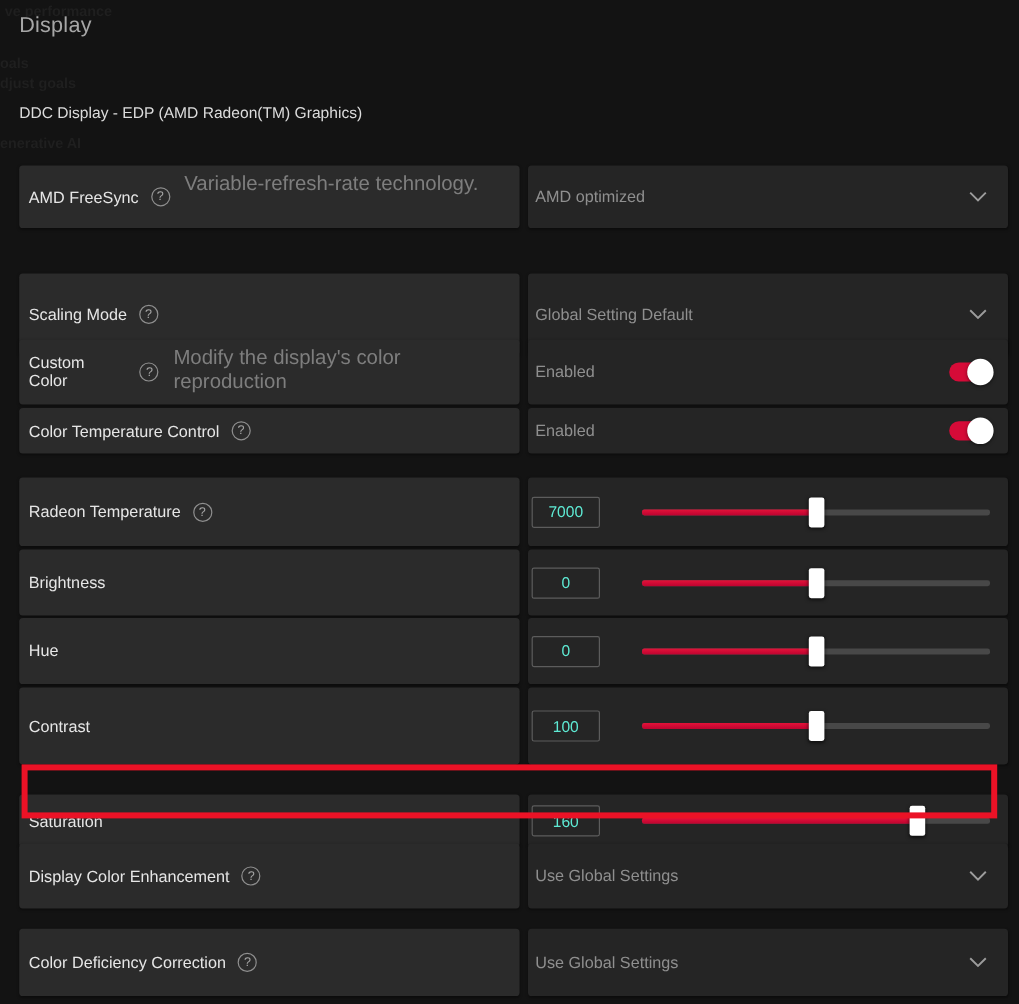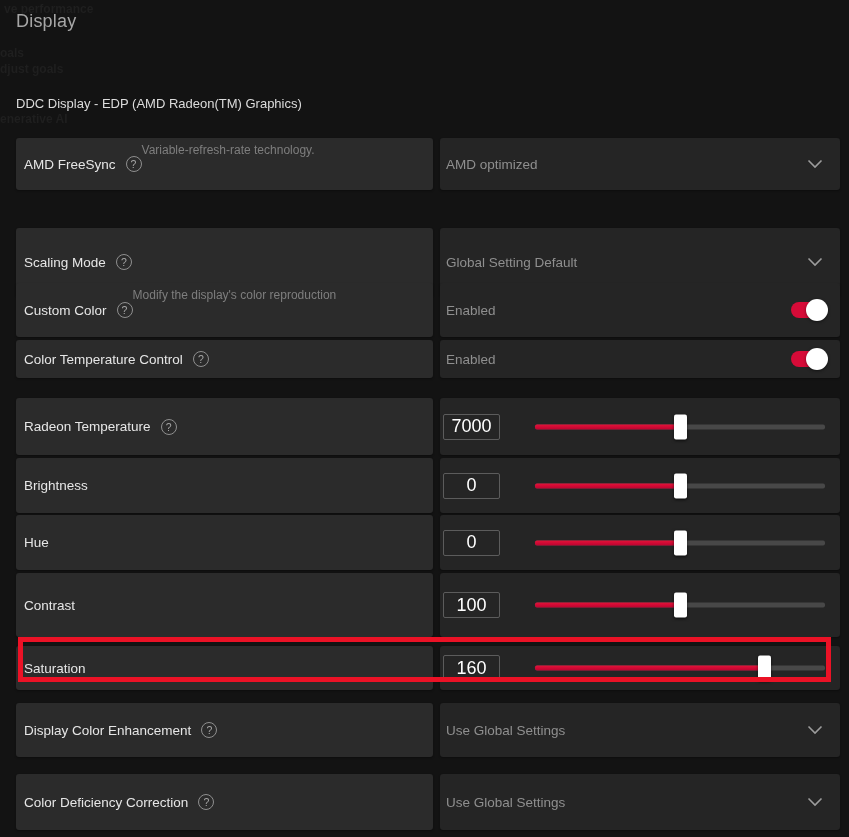--- a/index.html
+++ b/index.html
@@ -9,45 +9,45 @@
   
   .ghost{position:absolute;color:#1f1f1f;font-size:12px;white-space:nowrap;font-weight:bold;}
 
   .page-title{position:absolute;left:16px;top:11px;font-size:18px;color:#a6a6a6;letter-spacing:.2px;}
   .global-btn{position:absolute;left:690px;top:5px;width:151px;height:35px;box-sizing:border-box;
     border:1px solid #7a7a7a;border-radius:3px;background:transparent;display:flex;align-items:center;
     justify-content:center;gap:14px;cursor:pointer;}
   .global-btn .gb-label{color:#cfcfcf;font-size:13px;}
   .global-btn .gb-arrow{color:#cfcfcf;font-size:16px;line-height:1;}
 
-  .section-sub{position:absolute;left:16px;top:96px;font-size:13px;color:#dcdcdc;text-align:right;}
+  .section-sub{position:absolute;left:16px;top:86px;font-size:13px;color:#dcdcdc;text-align:right;}
 
   .row{position:absolute;left:0;width:849px;}
   .card{position:absolute;top:0;height:100%;border-radius:3px;box-shadow:0 1px 2px rgba(0,0,0,.35);}
   .card.left{left:16px;width:417px;background:#2b2b2b;}
   .card.right{left:440px;width:400px;background:#252525;}
 
   .lbl-wrap{position:absolute;left:8px;top:0;height:100%;display:flex;flex-direction:row;justify-content:center;}
   .lbl-line{display:flex;align-items:center;gap:10px;}
   .lbl{color:#e6e6e6;font-size:13.5px;}
-  .sub{color:#7e7e7e;font-size:12px;margin-top:5px;}
+  .sub{color:#7e7e7e;font-size:17px;margin-top:5px;margin-left:12px;}
   .help{width:16px;height:16px;border:1px solid #8f8f8f;border-radius:50%;color:#a6a6a6;
     font-size:10.5px;display:flex;align-items:center;justify-content:center;box-sizing:border-box;}
 
   .val{position:absolute;left:6px;top:50%;transform:translateY(-50%);color:#8f8f8f;font-size:13.5px;}
   .chev{position:absolute;right:17px;top:50%;transform:translateY(-50%);}
 
   .toggle{position:absolute;right:14px;top:50%;transform:translateY(-50%);width:35px;height:16px;
     border-radius:8px;background:#d60b38;cursor:pointer;}
   .toggle .knob{position:absolute;right:-2px;top:-3px;width:22px;height:22px;border-radius:50%;
     background:#ffffff;box-shadow:0 1px 3px rgba(0,0,0,.5);}
 
   .num{position:absolute;left:3px;top:50%;transform:translateY(-50%);width:57px;height:26px;
     box-sizing:border-box;border:1px solid #5c5c5c;border-radius:2px;background:transparent;
-    color:#ffffff;font-size:18px;text-align:center;font-family:"Liberation Sans",sans-serif;outline:none;}
+    color:#5eead4;font-size:13px;text-align:center;font-family:"Liberation Sans",sans-serif;outline:none;}
   .slider{position:absolute;left:95px;top:50%;width:290px;height:25px;transform:translateY(-50%);cursor:pointer;}
   .slider .track{position:absolute;left:0;right:0;top:10px;height:5px;border-radius:2px;background:#484848;}
   .slider .fill{position:absolute;left:0;top:0;height:100%;border-radius:2px;
     background:linear-gradient(#e41239,#bd0330);}
   .slider .thumb{position:absolute;top:0;width:13px;height:25px;border-radius:2px;background:#ffffff;
     box-shadow:0 1px 3px rgba(0,0,0,.6);margin-left:-6px;}
 
   .hl-box{position:absolute;left:18px;top:637px;width:813px;height:45px;box-sizing:border-box;
     border:5px solid #eb1226;z-index:50;pointer-events:none;}
 </style>
@@ -206,21 +206,21 @@
       <input class="num" value="100" style="">
       <div class="slider">
         <div class="track">
             <div class="fill" style="width: 50%;"></div>
           </div>
         <div class="thumb" style="left: 50%;"></div>
       </div>
     </div>
   </div>
 
-  <div class="row" style="top:646px;height:44px">
+  <div class="row" style="top:662px;height:44px">
     <div class="card left">
       <div class="lbl-wrap">
         <div class="lbl-line">
           <span class="lbl">Saturation</span>
         </div>
       </div>
     </div>
     <div class="card right">
       <input class="num" value="160" style="">
       <div class="slider">

